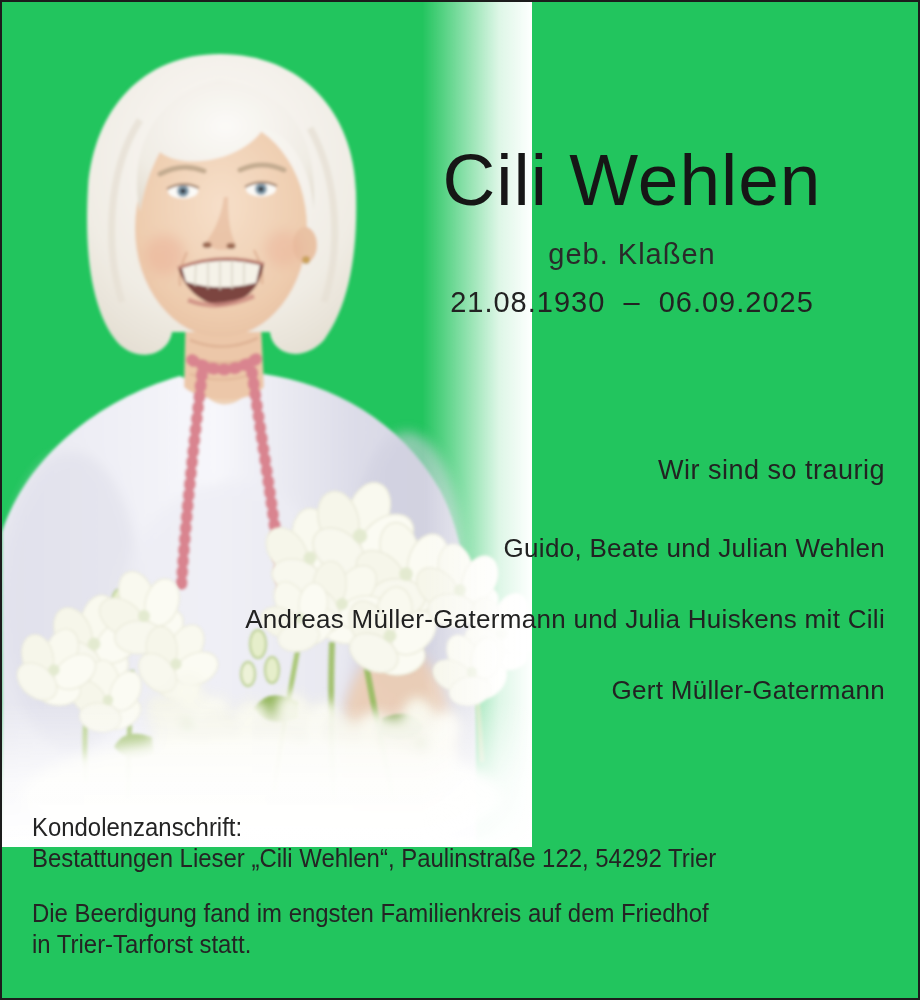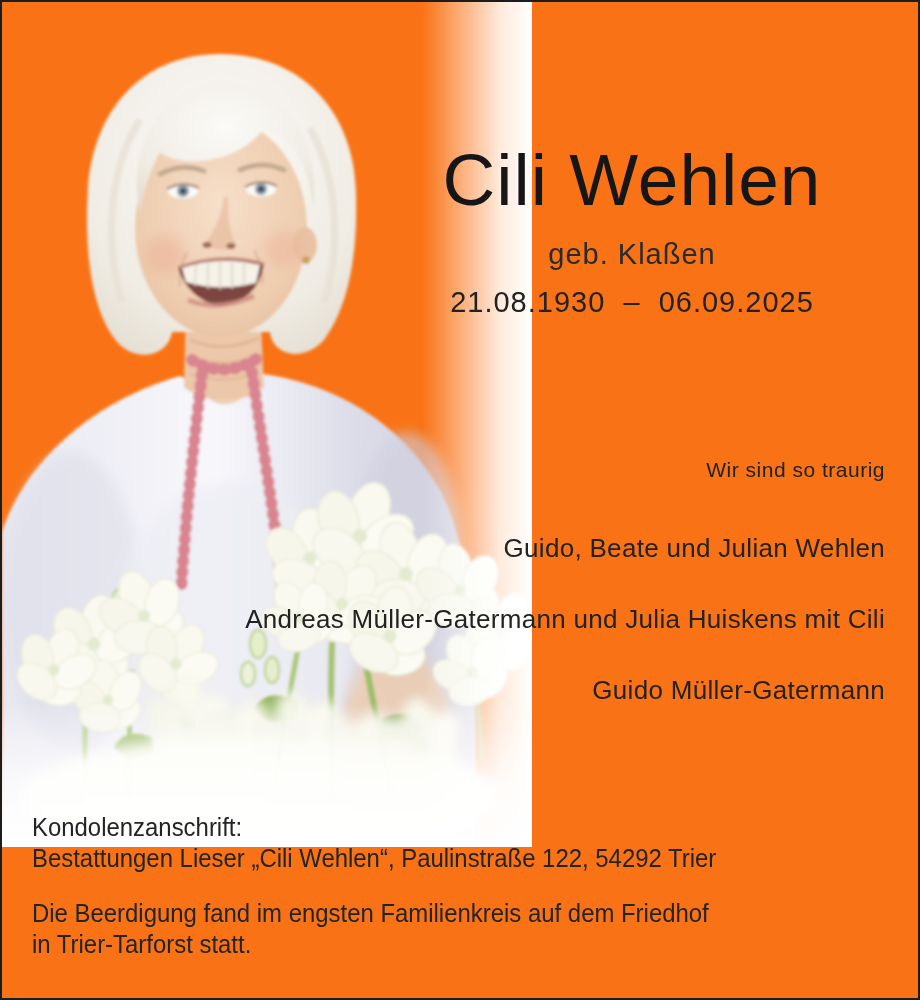--- a/index.html
+++ b/index.html
@@ -5,21 +5,21 @@
   * { margin: 0; padding: 0; box-sizing: border-box; }
   html, body { background: #ffffff; }
   body {
     font-family: "Liberation Sans", "DejaVu Sans", sans-serif;
     color: #1d1d1d;
   }
   .page {
     position: relative;
     width: 920px;
     height: 1000px;
-    background: #f97316;
+    background: #22c55e;
     border: 2px solid #1c1c1c;
     overflow: hidden;
   }
 
   
   .photo-wrap {
     position: absolute;
     left: 0; top: 0;
     width: 530px; height: 845px;
     pointer-events: none;
@@ -60,21 +60,21 @@
     color: #222222;
   }
 
   
   .condolence-block {
     position: absolute;
     right: 33px; top: 452px;
     text-align: right;
   }
   .grief-message {
-    font-size: 21px;
+    font-size: 27px;
     letter-spacing: 0.5px;
     line-height: 32px;
     color: #222222;
   }
   .mourners { margin-top: 42px; }
   .mourner-name {
     font-size: 26px;
     letter-spacing: 0.3px;
     line-height: 41px;
     white-space: nowrap;
@@ -266,21 +266,21 @@
     <h1 class="deceased-name">Cili Wehlen</h1>
     <div class="maiden-name">geb. Klaßen</div>
     <div class="life-dates">21.08.1930  –  06.09.2025</div>
   </div>
 
   <div class="condolence-block">
     <div class="grief-message">Wir sind so traurig</div>
     <div class="mourners">
       <div class="mourner-name">Guido, Beate und Julian Wehlen</div>
       <div class="mourner-name">Andreas Müller-Gatermann und Julia Huiskens mit Cili</div>
-      <div class="mourner-name">Guido Müller-Gatermann</div>
+      <div class="mourner-name">Gert Müller-Gatermann</div>
     </div>
   </div>
 
   <div class="footer-block">
     <p>Kondolenzanschrift:</p>
     <p>Bestattungen Lieser „Cili Wehlen“, Paulinstraße 122, 54292 Trier</p>
     <p class="burial-note">Die Beerdigung fand im engsten Familienkreis auf dem Friedhof</p>
     <p>in Trier-Tarforst statt.</p>
   </div>
 

